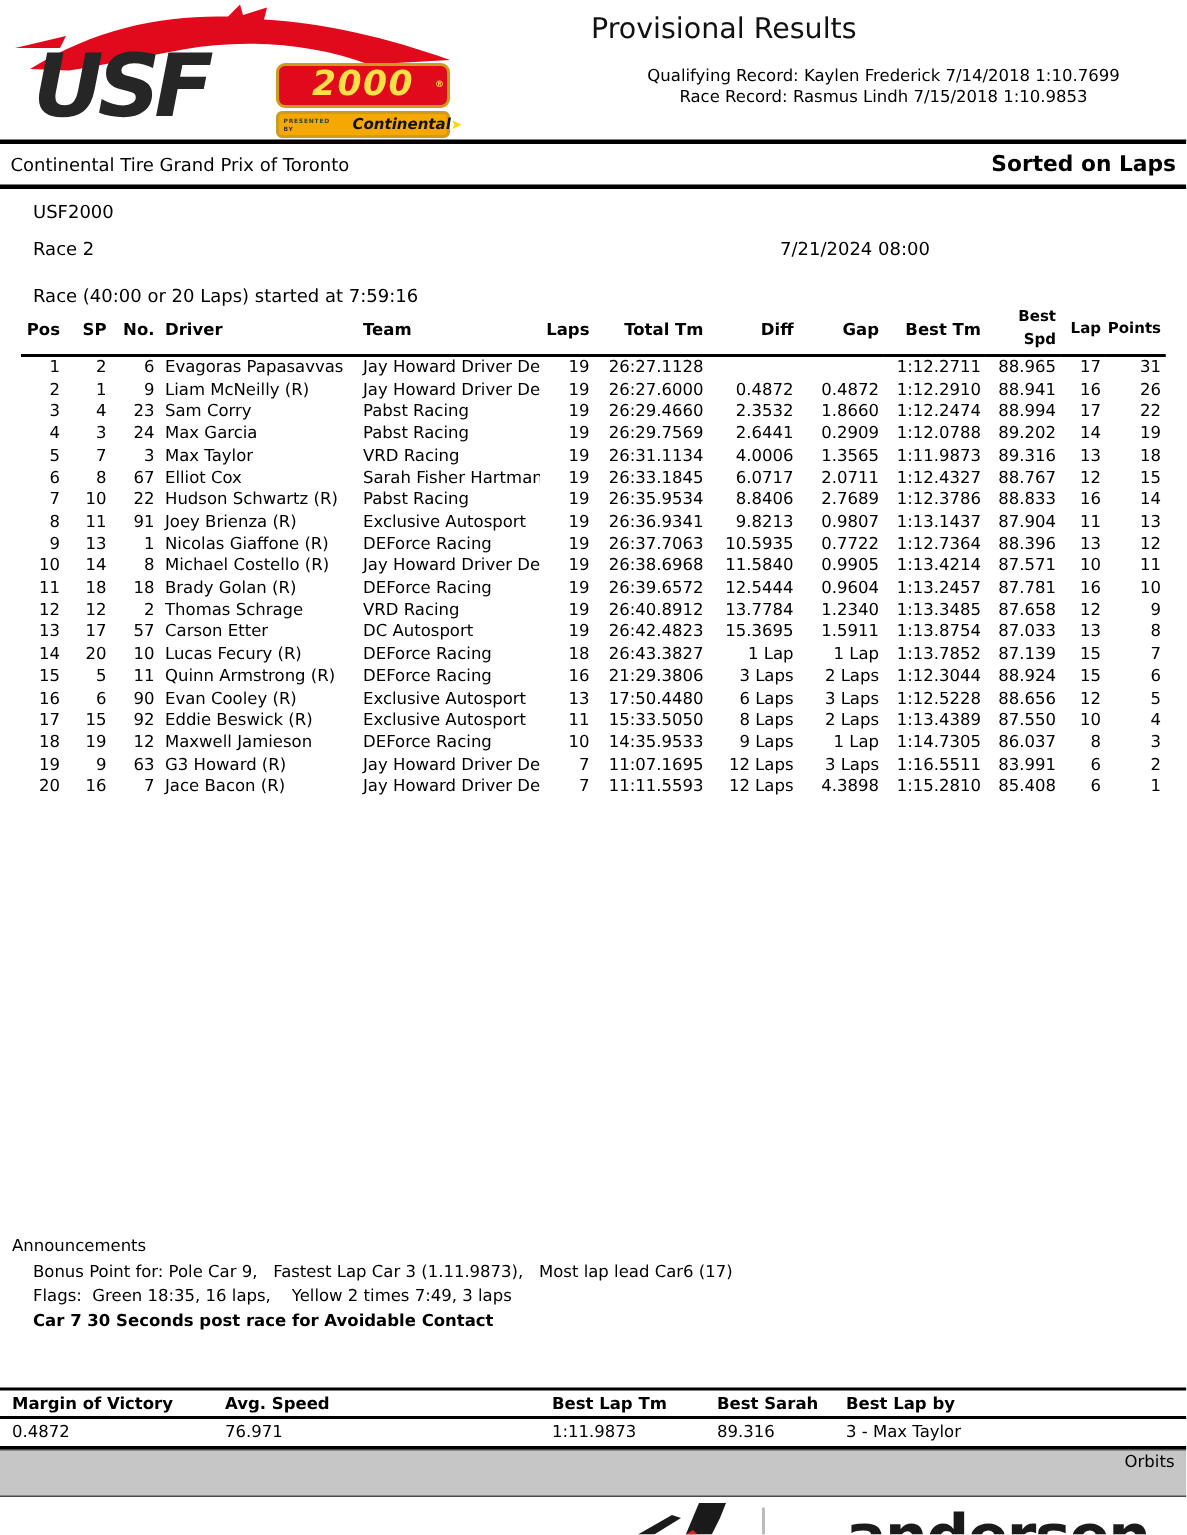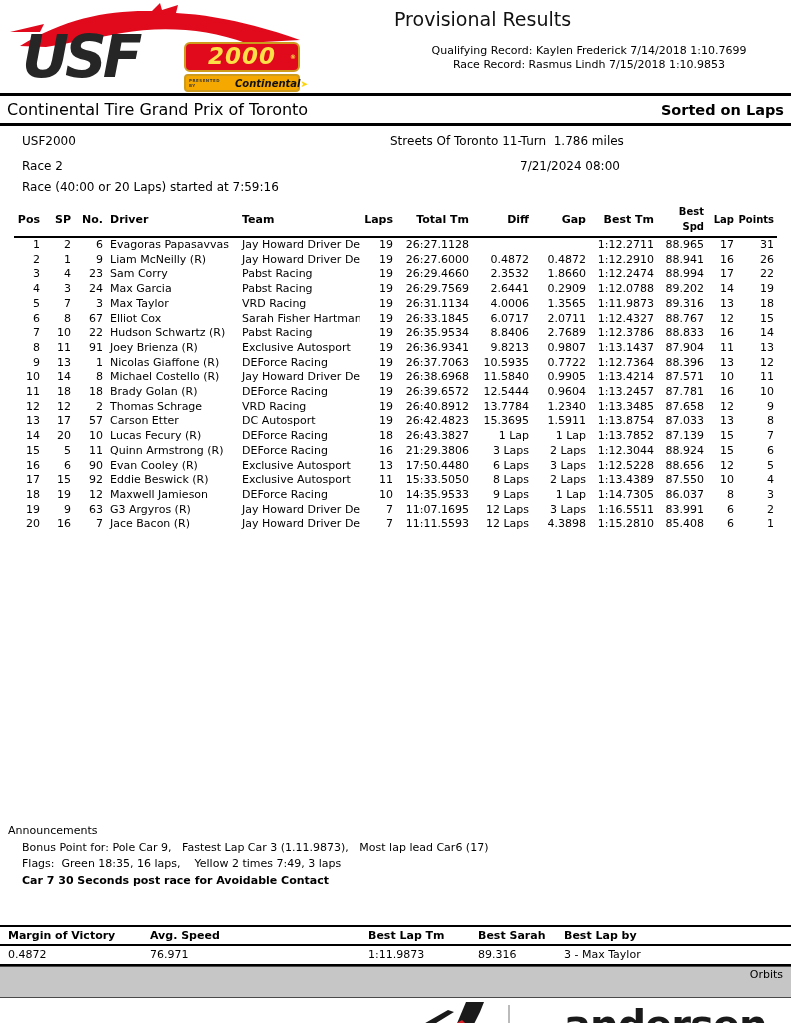--- a/index.html
+++ b/index.html
@@ -18,31 +18,31 @@
   .logo-presented { font-size:4px; font-weight:bold; color:#3a3a3a; letter-spacing:0.5px; }
   .logo-conti { font-size:10px; font-weight:bold; font-style:italic; color:#111;margin-left:15px; }
   .logo-conti .horse { color:#ffd400; font-style:normal; font-size:9px; }
 
   .header-right { position:absolute; left:394px; top:8px; width:390px; }
   .prov-title { font-size:19px; color:#111; }
   .records { margin-top:14px; font-size:11px; line-height:14px;text-align:center; }
 
   
   .titlebar { height:33px; border-top:3px solid #000; border-bottom:3px solid #000; display:flex; align-items:center; justify-content:space-between; padding:0 7px; }
-  .event-name { font-size:16px; }
+  .event-name { font-size:12px; }
   .sorted-on { font-size:14.5px; font-weight:bold; }
 
   
   .meta { position:relative; height:78px; font-size:12px;padding-left:20px; }
   .meta span { position:absolute; white-space:pre; }
   .m-series { left:22px; top:8px; }
   .m-circuit { left:390px; top:8px; }
   .m-session { left:22px; top:33px; }
   .m-datetime { left:520px; top:33px; }
-  .m-start { left:22px; top:54px; }
+  .m-start { left:22px; top:64px; }
 
   
   .results-wrap { margin:0 14px; }
   table.results { width:763px; border-collapse:collapse; table-layout:fixed; }
   table.results th { font-size:11px; font-weight:bold; line-height:15px; border-bottom:2.5px solid #000; padding:0 3px 2px 0; }
   table.results th.small { font-size:10px; }
   table.results td { font-size:11px; line-height:14.7px; padding:0 3px 0 0; overflow:hidden; white-space:nowrap; }
   .num { text-align:right; }
   .txt { text-align:left; padding-left:4px !important; }
   table.results tr td:first-child, table.results tr th:first-child { padding-right:8px; }
@@ -101,21 +101,20 @@
     </div>
   </div>
 
   <div class="titlebar">
     <div class="event-name">Continental Tire Grand Prix of Toronto</div>
     <div class="sorted-on">Sorted on Laps</div>
   </div>
 
   <div class="meta">
     <span class="m-series">USF2000</span>
-    <span class="m-circuit">Streets Of Toronto 11-Turn  1.786 miles</span>
     <span class="m-session">Race 2</span>
     <span class="m-datetime">7/21/2024 08:00</span>
     <span class="m-start">Race (40:00 or 20 Laps) started at 7:59:16</span>
   </div>
 
   <div class="results-wrap">
     <table class="results">
       <colgroup>
           <col style="width: 34px;">
           <col style="width: 26px;">
@@ -416,21 +415,21 @@
             <td class="num">1 Lap</td>
             <td class="num">1:14.7305</td>
             <td class="num">86.037</td>
             <td class="num">8</td>
             <td class="num">3</td>
           </tr>
           <tr>
             <td class="num">19</td>
             <td class="num">9</td>
             <td class="num">63</td>
-            <td class="txt">G3 Argyros (R)</td>
+            <td class="txt">G3 Howard (R)</td>
             <td class="txt">Jay Howard Driver Deve</td>
             <td class="num">7</td>
             <td class="num">11:07.1695</td>
             <td class="num">12 Laps</td>
             <td class="num">3 Laps</td>
             <td class="num">1:16.5511</td>
             <td class="num">83.991</td>
             <td class="num">6</td>
             <td class="num">2</td>
           </tr>

